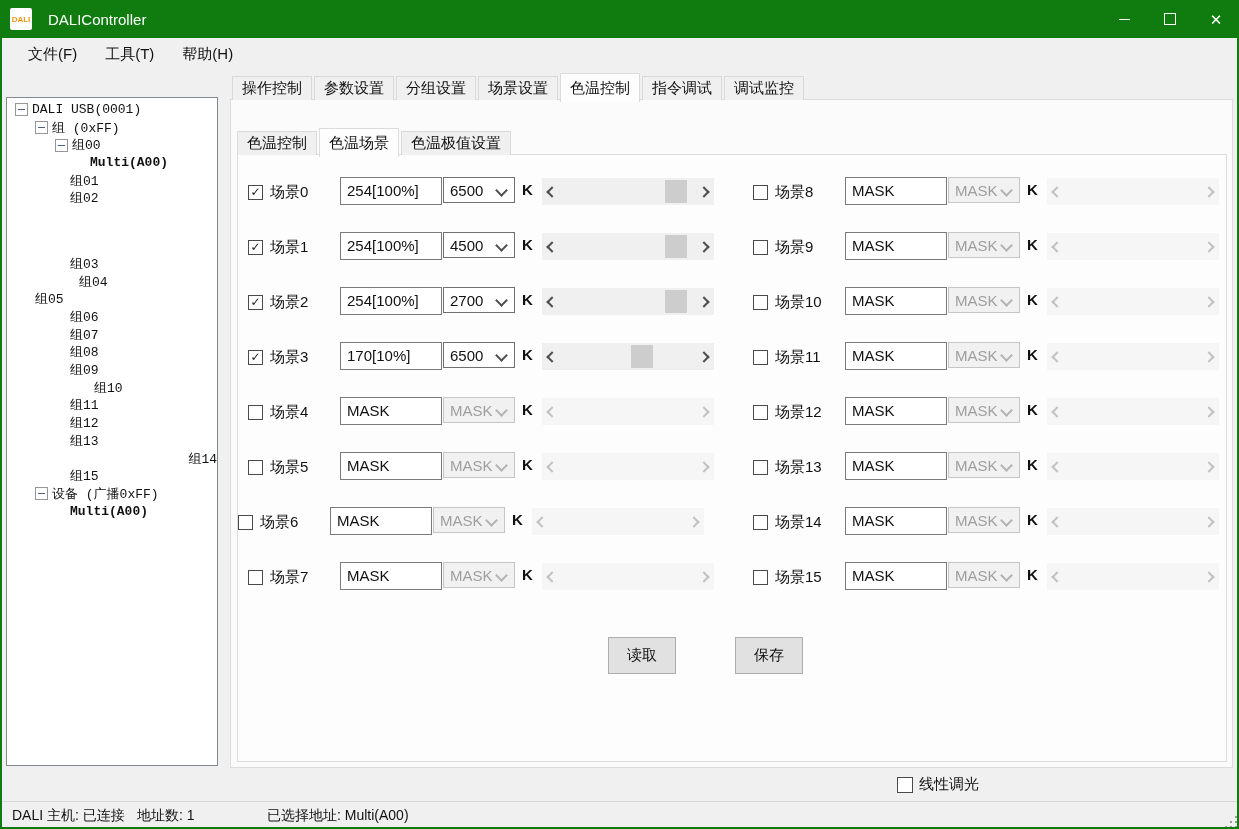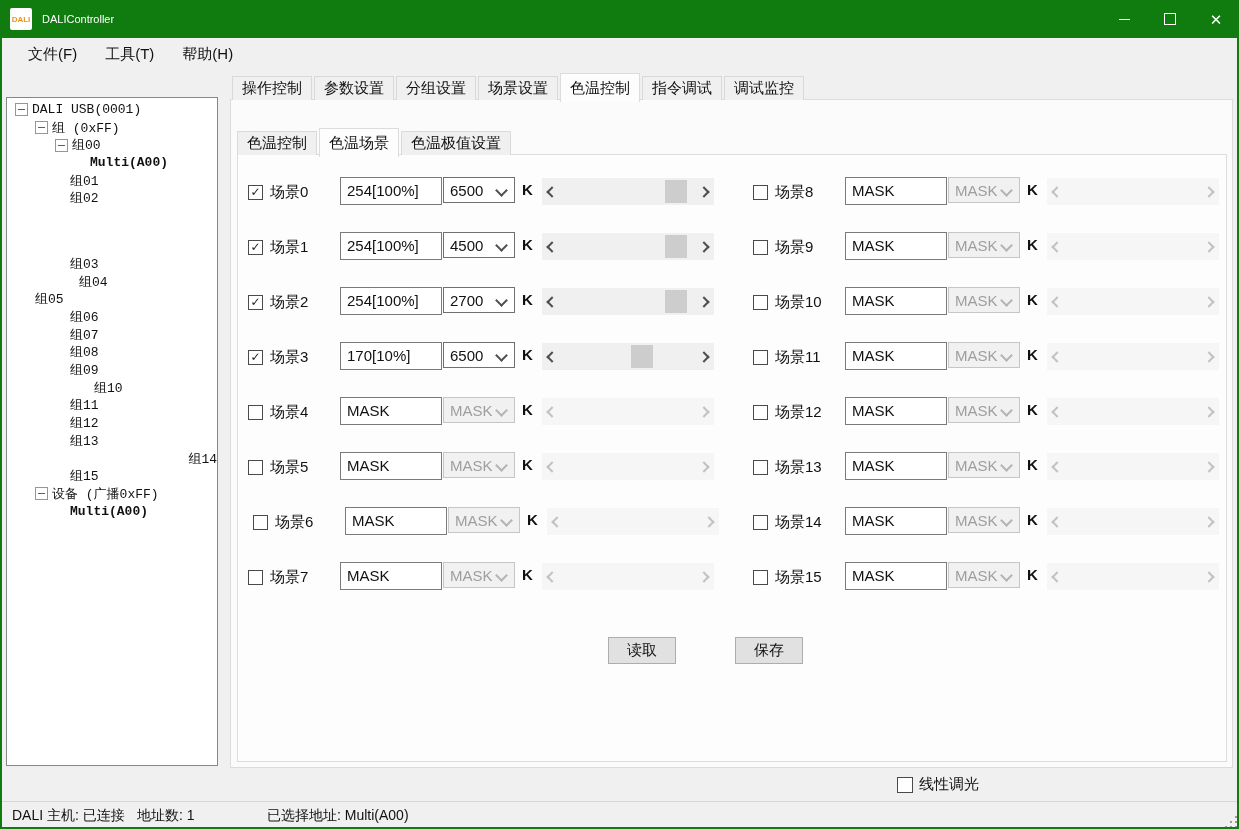--- a/index.html
+++ b/index.html
@@ -8,21 +8,21 @@
     background:#f0f0f0;
     font-family:"Liberation Sans","DejaVu Sans",sans-serif;
     color:#111;
   }
   .window-frame{position:absolute;inset:0;border:2px solid #107C10;pointer-events:none;z-index:99}
 
   
   .titlebar{position:absolute;left:0;top:0;width:100%;height:38px;background:#107C10;display:flex;align-items:center;color:#fff}
   .app-icon{width:22px;height:22px;background:#fff;border-radius:2px;margin-left:10px;flex:none;
     display:flex;align-items:center;justify-content:center;font-size:8px;font-weight:bold;color:#e8960f;letter-spacing:0}
-  .title-text{margin-left:10px;font-size:11px}
+  .title-text{margin-left:16px;font-size:15px}
   .win-btns{margin-left:auto;display:flex;height:100%}
   .win-btn{width:46px;height:100%;display:flex;align-items:center;justify-content:center}
   .glyph-min{width:11px;height:1px;background:#fff}
   .glyph-max{width:10px;height:10px;border:1px solid #fff}
   .glyph-close{font-size:15px;line-height:15px;color:#fff}
 
   
   .menubar{position:absolute;left:2px;top:38px;width:1235px;height:32px;background:#f0f0f0;display:flex;align-items:center;padding-left:12px;box-sizing:border-box;font-size:15px}
   .menu-item{padding:5px 14px}
 
@@ -60,21 +60,21 @@
   .sbar.disabled{background:#f6f6f6}
   .sbar .arr{position:absolute;top:0;width:17px;height:100%;display:flex;align-items:center;justify-content:center}
   .sbar .arr.left{left:0}.sbar .arr.right{right:0}
   .chev{width:6px;height:6px;border-left:2px solid #4f4f4f;border-bottom:2px solid #4f4f4f}
   .chev.l{transform:rotate(45deg);margin-left:3px}
   .chev.r{transform:rotate(225deg);margin-right:3px}
   .sbar.disabled .chev{border-color:#c2c2c2}
   .sthumb{position:absolute;top:2px;height:23px;width:22px;background:#cdcdcd}
 
   
-  .btn{position:absolute;top:482px;width:68px;height:27px;background:#e1e1e1;border:1px solid #adadad;box-sizing:border-box;
+  .btn{position:absolute;top:482px;width:68px;height:37px;background:#e1e1e1;border:1px solid #adadad;box-sizing:border-box;
     display:flex;align-items:center;justify-content:center;font-size:15px}
   .footer-check{position:absolute;left:897px;top:775px;display:flex;align-items:center;font-size:15px}
   .footer-check .cb{position:static;margin-right:6px;width:14px;height:14px}
   .statusbar{position:absolute;left:2px;top:801px;width:1235px;height:26px;background:#f0f0f0;border-top:1px solid #d7d7d7;font-size:14px}
   .status-item{position:absolute;top:5px;white-space:nowrap}
   .grip{position:absolute;right:5px;bottom:5px;width:2px;height:2px;background:#9a9a9a;
     box-shadow:0 0 #9a9a9a,-5px 5px #9a9a9a,0 5px #9a9a9a,5px 5px #9a9a9a,5px 0 #9a9a9a,5px -5px #9a9a9a}
 </style>
 </head>
 <body>
@@ -277,21 +277,21 @@
       <span class="k-label">K</span>
       <div class="sbar disabled">
         <span class="arr left">
           <span class="chev l"></span>
         </span>
         <span class="arr right">
           <span class="chev r"></span>
         </span>
       </div>
     </div>
-    <div class="scene-row" style="left: 15px; top: 352px;">
+    <div class="scene-row" style="left: 0; top: 352px;">
       <span class="cb"></span>
       <span class="scene-label">场景6</span>
       <div class="level-input">MASK</div>
       <div class="temp-combo disabled">MASK<span class="combo-chev"></span></div>
       <span class="k-label">K</span>
       <div class="sbar disabled">
         <span class="arr left">
           <span class="chev l"></span>
         </span>
         <span class="arr right">

